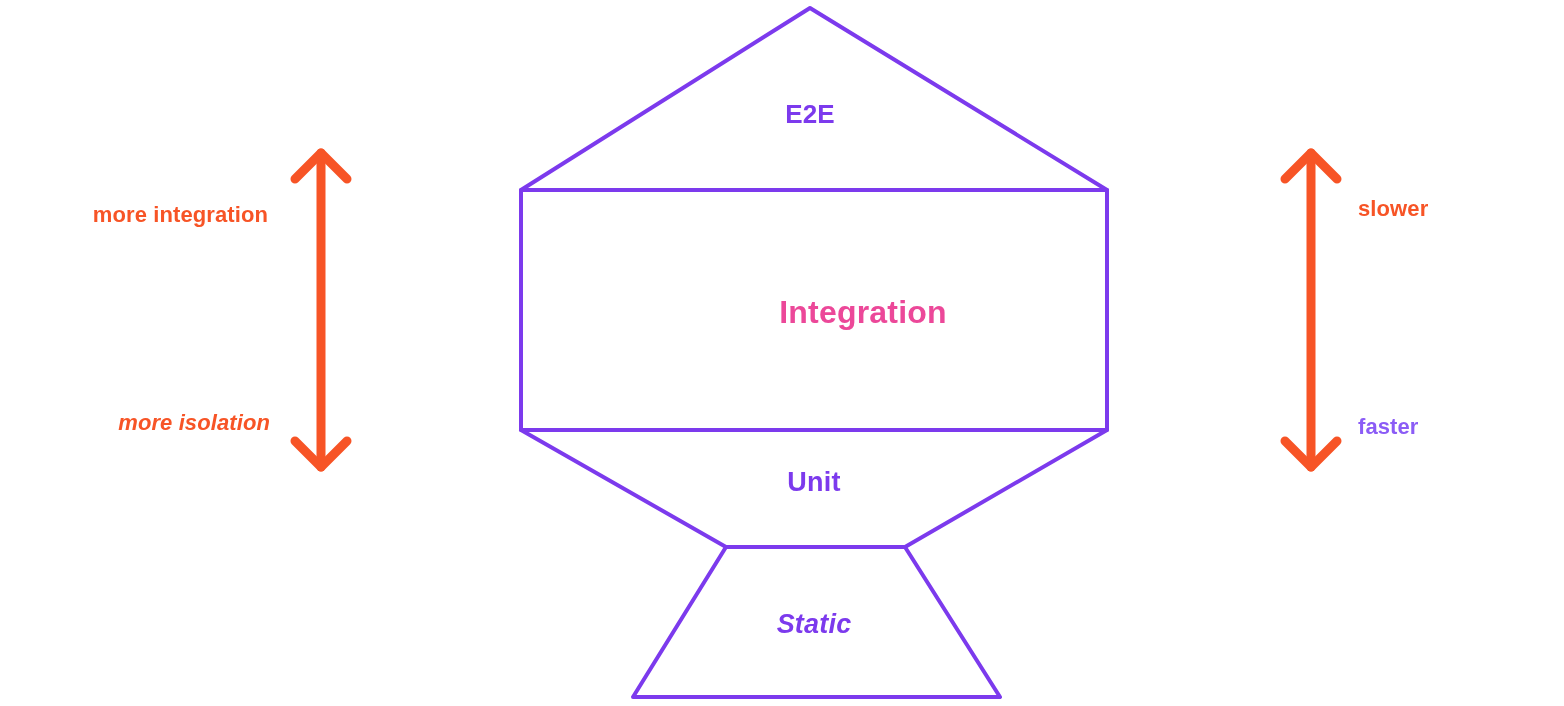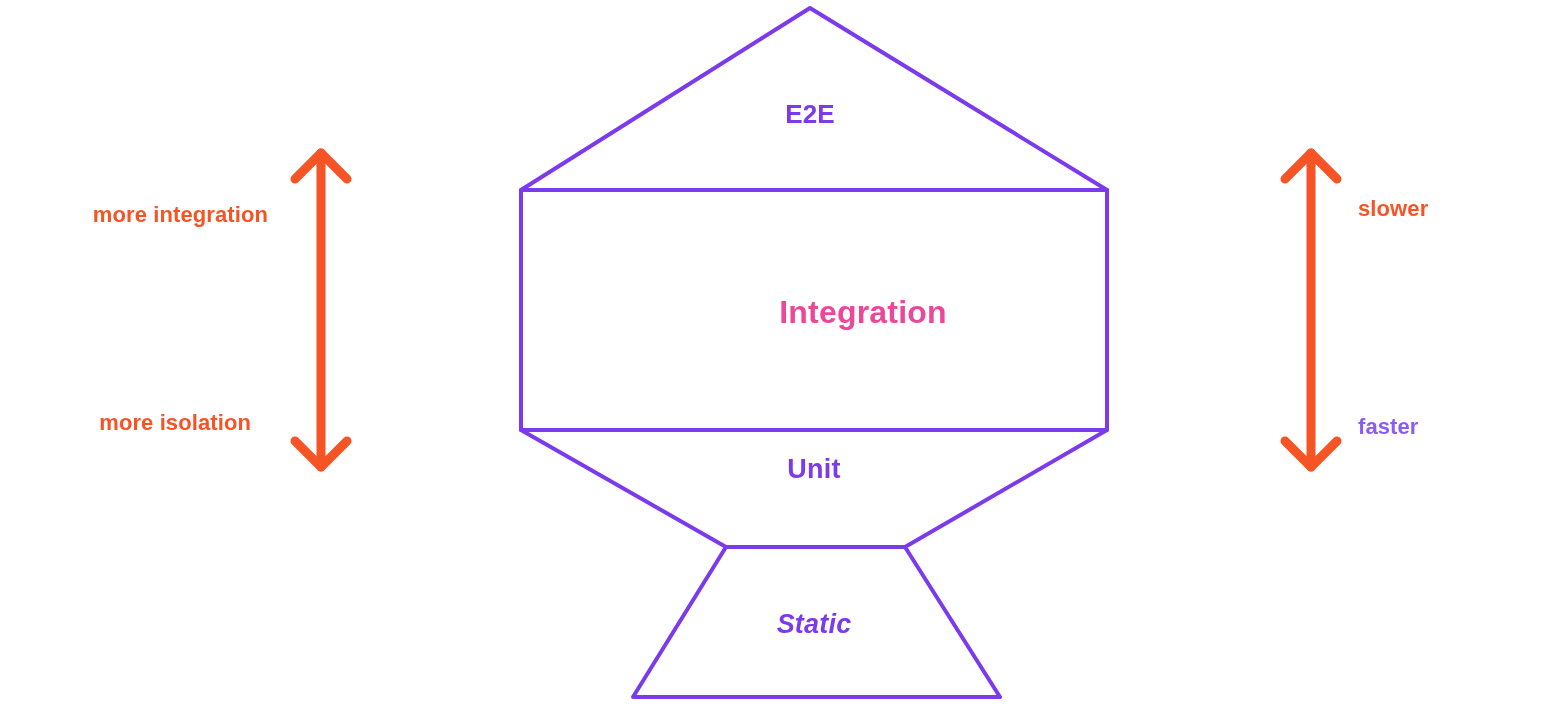--- a/index.html
+++ b/index.html
@@ -87,25 +87,25 @@
       <polyline class="arrow-line" id="right-arrow-head-up" stroke="#f75426" stroke-width="9" points="1285,179 1311,153 1337,179"></polyline>
       <polyline class="arrow-line" id="right-arrow-head-down" stroke="#f75426" stroke-width="9" points="1285,441 1311,467 1337,441"></polyline>
     </g>
 
   </svg>
 
   <div class="layer-label" id="label-e2e" style="left: 810px; top: 114px; font-size: 26px; color: rgb(124, 58, 237);">E2E</div>
 
   <div class="layer-label" id="label-integration" style="left: 857px; top: 312px; font-size: 32px; color: #ec4899; margin-left: 6px;">Integration</div>
 
-  <div class="layer-label" id="label-unit" style="left: 814px; top: 469px; font-size: 27px; color: rgb(124, 58, 237);">Unit</div>
+  <div class="layer-label" id="label-unit" style="left: 814px; top: 482px; font-size: 27px; color: rgb(124, 58, 237);">Unit</div>
 
   <div class="layer-label" id="label-static" style="left: 814px; top: 624px; font-size: 27px; color: rgb(124, 58, 237); font-style: italic;">Static</div>
 
   <div class="axis-label left-side" id="left-top-label" style="left: 268px; top: 188px; color: rgb(247, 84, 38); margin-top: 27px;">more integration</div>
 
-  <div class="axis-label left-side" id="left-bottom-label" style="left: 251px; top: 423px; color: rgb(247, 84, 38);">more isolation</div>
+  <div class="axis-label left-side" id="left-bottom-label" style="left: 270px; top: 423px; color: rgb(247, 84, 38); font-style: italic;">more isolation</div>
 
   <div class="axis-label right-side" id="right-top-label" style="left: 1358px; top: 193px; color: rgb(247, 84, 38); margin-top: 16px;">slower</div>
 
   <div class="axis-label right-side" id="right-bottom-label" style="left: 1358px; top: 427px; color: #8b5cf6; text-align: center;">faster</div>
 
 </div>
 
 </body></html>

